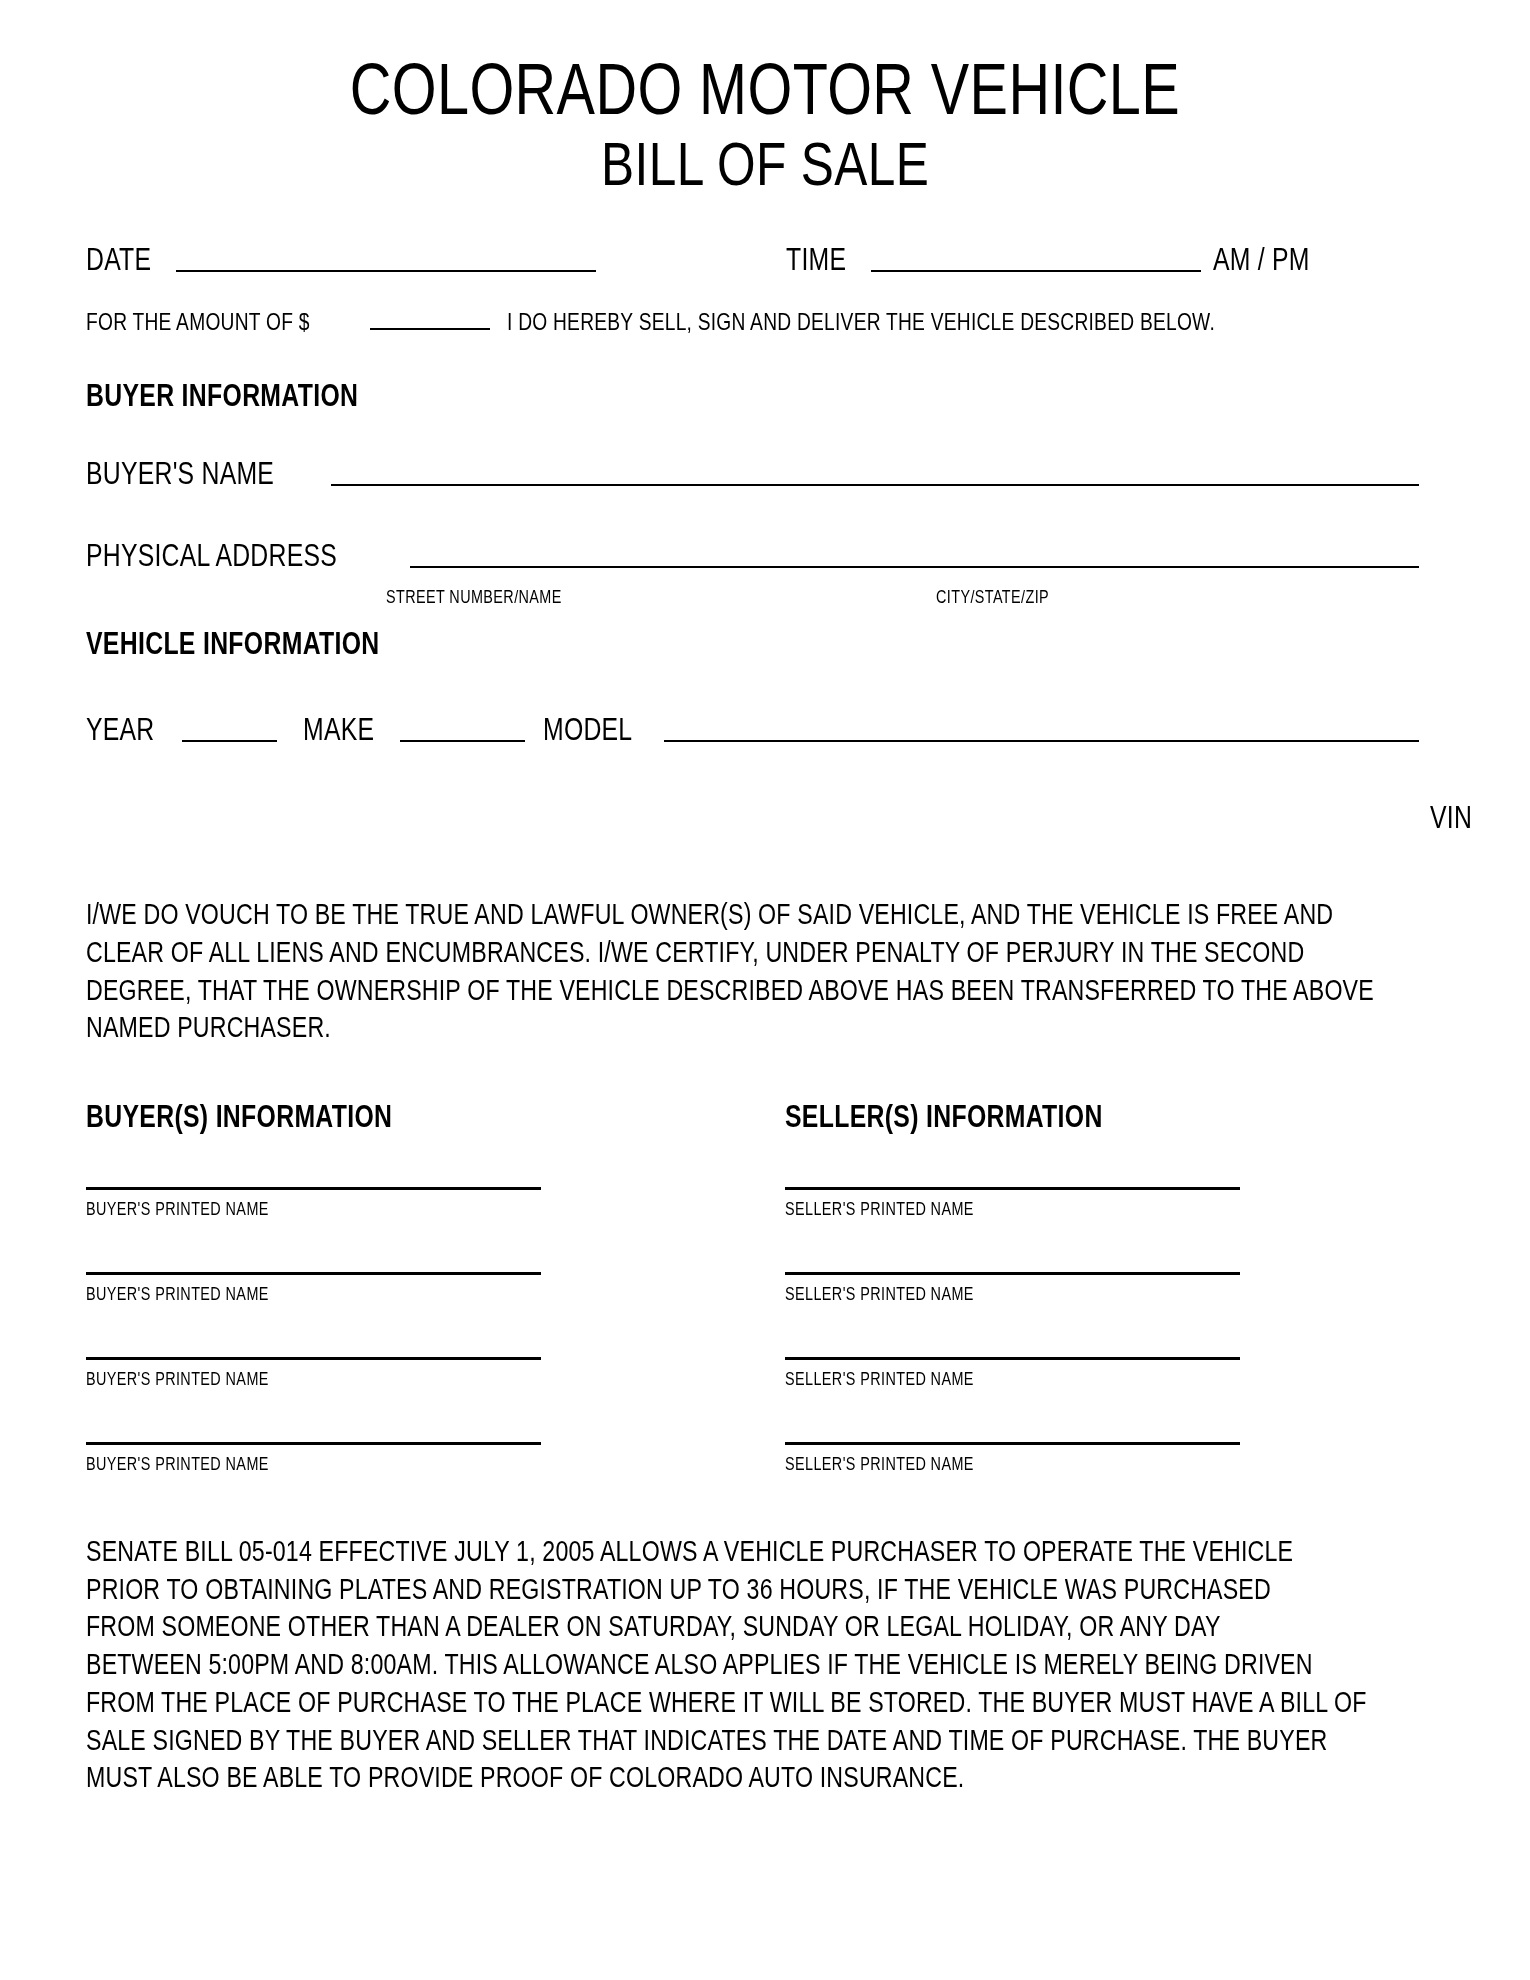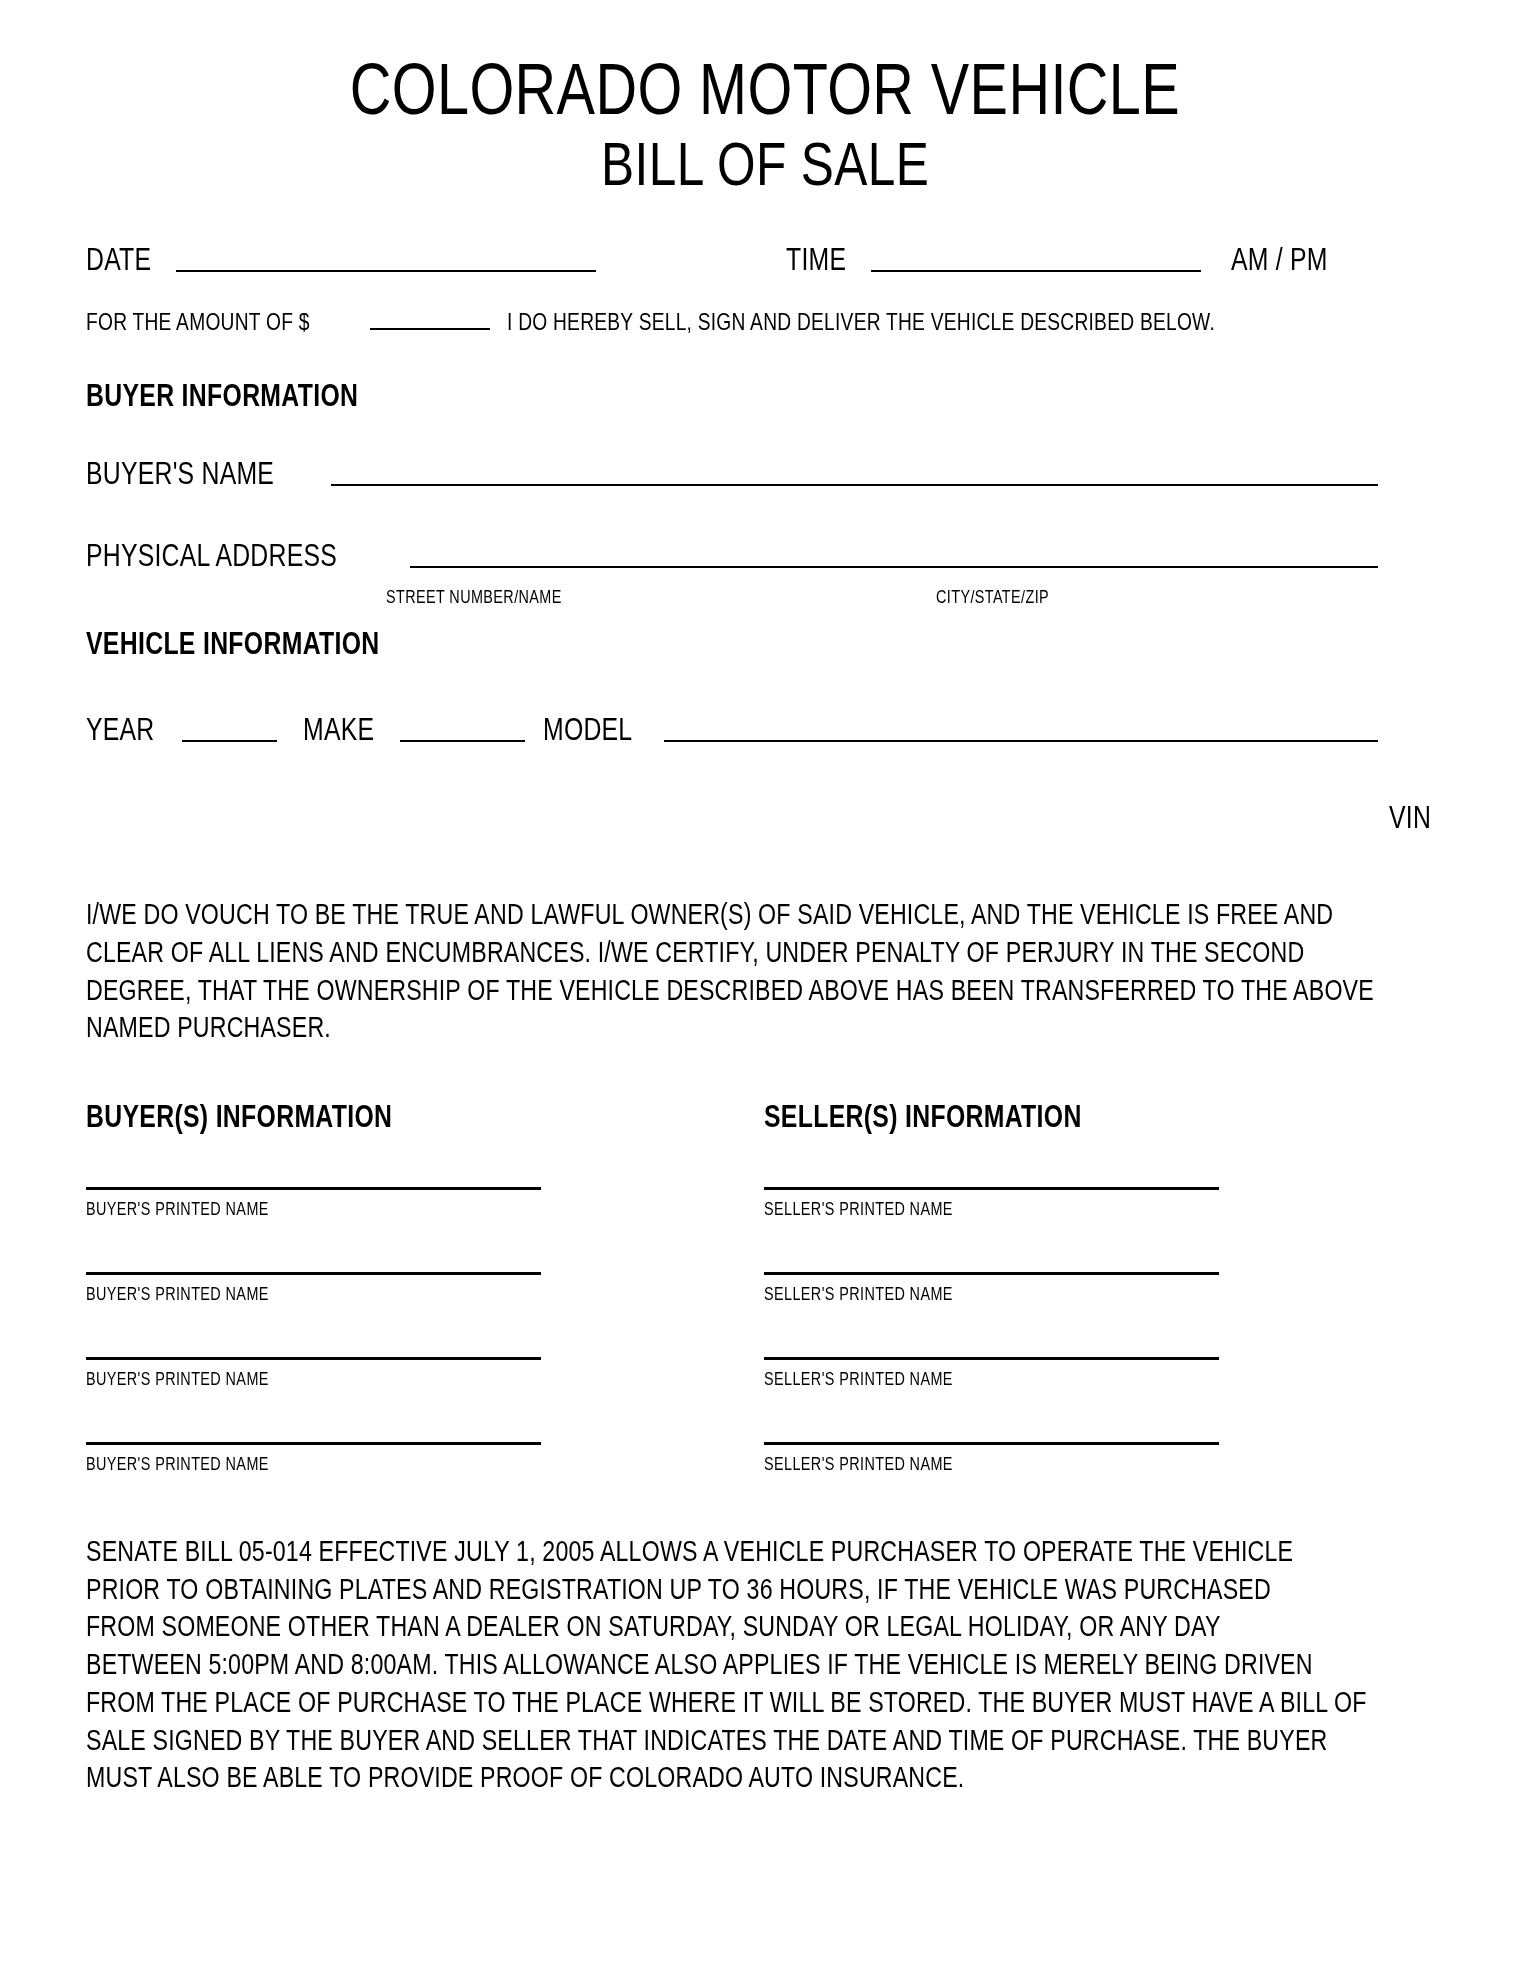--- a/index.html
+++ b/index.html
@@ -62,21 +62,21 @@
   }
   .title-note .u {
     border-bottom: 2px solid #000;
     padding-bottom: 2px;
     display: inline-block;
   }
 
   
   .body-main {
     padding-left: 86px;
-    padding-right: 88px;
+    padding-right: 47px;
   }
   .row {
     display: flex;
     align-items: flex-end;
   }
   .lbl {
     font-size: 31px;
     letter-spacing: 0.3px;
     white-space: nowrap;
   }
@@ -194,21 +194,21 @@
         <span class="lbl">
           <span class="cond">DATE</span>
         </span>
         <span class="rule" style="max-width:420px;margin-left:8px;"></span>
       </div>
       <div class="dt-right">
         <span class="lbl">
           <span class="cond">TIME</span>
         </span>
         <span class="rule" style="max-width:330px;margin-left:10px;"></span>
-        <span class="lbl" style="margin-left:30px;">
+        <span class="lbl" style="margin-left:12px;">
           <span class="cond">AM  /  PM</span>
         </span>
       </div>
     </div>
 
     <div class="amount-row">
       <span class="lbl-sm">
         <span class="cond">FOR THE AMOUNT OF $</span>
       </span><span class="inline-rule" style="width:120px;margin-left:-2px;"></span><span class="lbl-sm" style="margin-left:10px;">
         <span class="cond">I DO HEREBY SELL, SIGN AND DELIVER THE VEHICLE DESCRIBED BELOW.</span>

